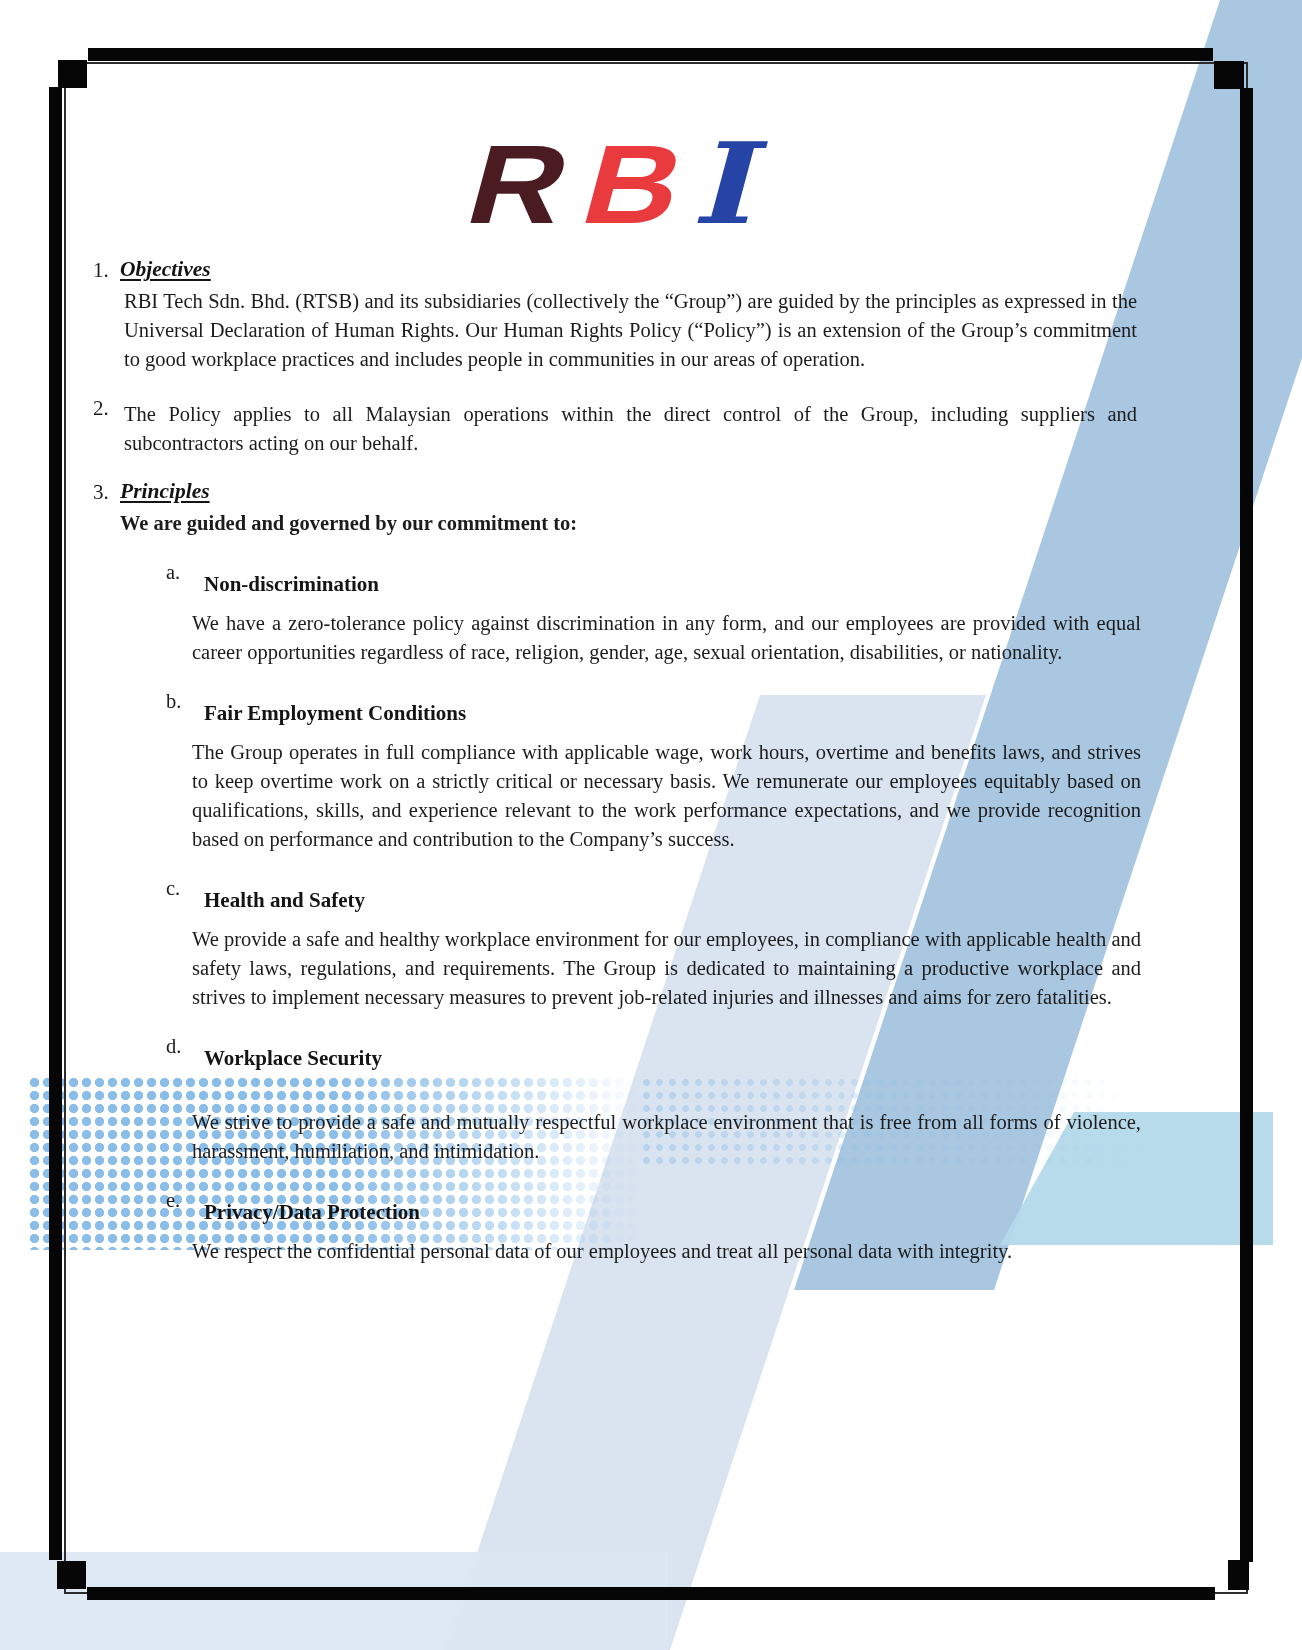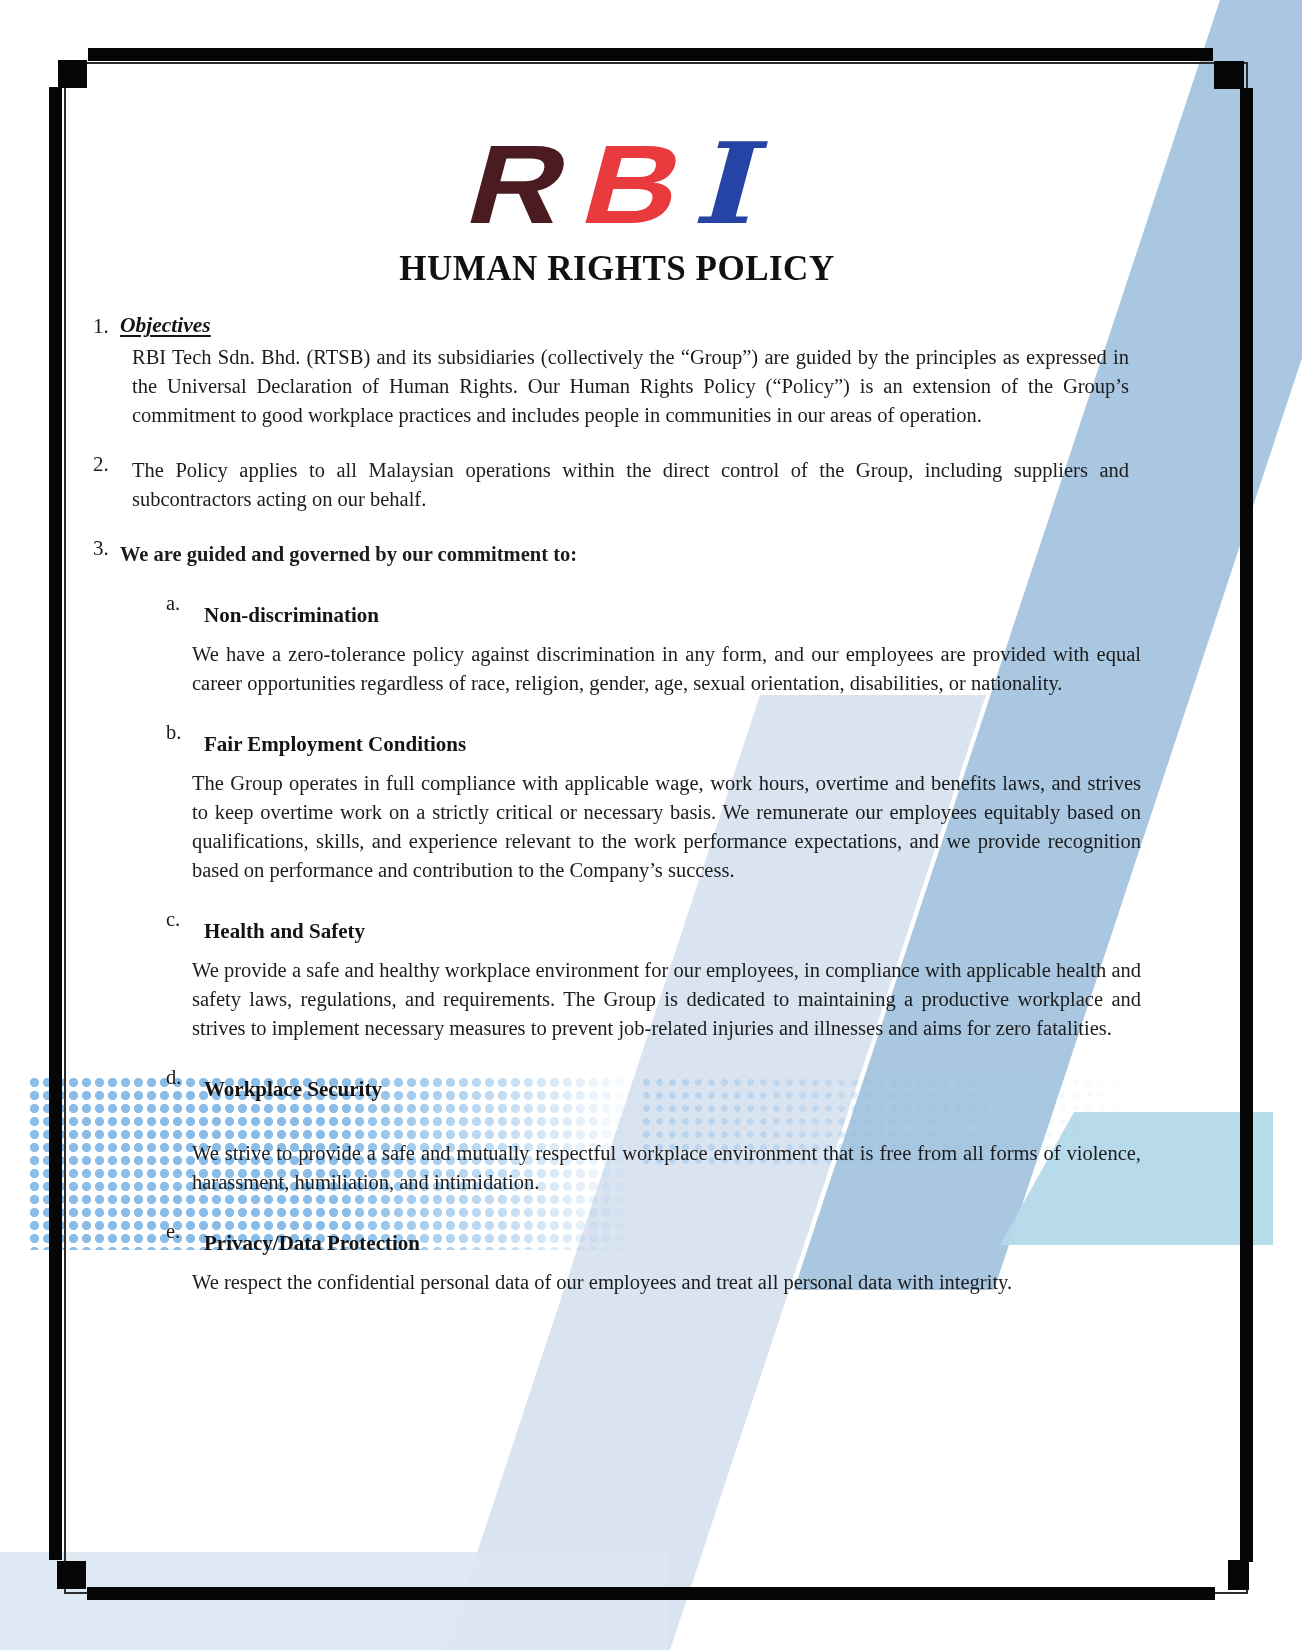--- a/index.html
+++ b/index.html
@@ -66,21 +66,21 @@
   }
 
   .sec { display:flex; margin-top:21px; }
   .sec-first { margin-top:24px; }
   .sec-num { flex:0 0 27px; font-size:21px; padding-top:1px; }
   .sec-main { flex:1; min-width:0; }
   .sec-heading {
     margin:0; font-size:21.5px; font-weight:bold;
     text-decoration:underline; text-underline-offset:3px; color:#141414;font-style:italic;
   }
-  .sec-body { margin:5px 12px 0; font-size:20.5px; line-height:29px; text-align:justify; }
+  .sec-body { margin:5px 4px 0; font-size:20.5px; line-height:29px; text-align:justify; }
   .sec-intro { margin:5px 0 0; font-size:20.5px; line-height:29px;font-weight:bold; }
 
   .sub { display:flex; margin-left:46px; margin-top:22px; }
   .sub-letter { flex:0 0 26px; font-size:20.5px; padding-top:1px; }
   .sub-main { flex:1; min-width:0; }
   .sub-heading { margin:12px; font-size:21px; font-weight:bold; color:#141414; }
   .sub-body { margin:5px 0 0; font-size:20.5px; line-height:29px; text-align:justify; }
   .sub-gap .sub-body { margin-top:37px; }
 </style>
 </head>
@@ -112,40 +112,40 @@
 
   <div class="content">
 
     <div class="logo-row">
       <span class="logo-letter" style="color: rgb(74, 27, 32);">R</span>
       <span class="logo-letter" style="color: rgb(233, 58, 62);">B</span>
       <span class="logo-letter logo-letter-i" style="color: rgb(38, 67, 166);">I</span>
     </div>
 
 
-    <h1 class="doc-title">HUMAN RIGHTS POLICY</h1>
 
     <div class="sec sec-first">
       <span class="sec-num">1.</span>
       <div class="sec-main">
         <h2 class="sec-heading">Objectives</h2>
         <p class="sec-body">RBI Tech Sdn. Bhd. (RTSB) and its subsidiaries (collectively the “Group”) are guided by the principles as expressed in the Universal Declaration of Human Rights. Our Human Rights Policy (“Policy”) is an extension of the Group’s commitment to good workplace practices and includes people in communities in our areas of operation.</p>
       </div>
     </div>
 
     <div class="sec">
       <span class="sec-num">2.</span>
       <div class="sec-main">
         <p class="sec-body">The Policy applies to all Malaysian operations within the direct control of the Group, including suppliers and subcontractors acting on our behalf.</p>
       </div>
     </div>
 
     <div class="sec">
       <span class="sec-num">3.</span>
       <div class="sec-main">
+        <h2 class="sec-heading">Principles</h2>
         <p class="sec-intro">We are guided and governed by our commitment to:</p>
 
         <div class="sub">
           <span class="sub-letter">a.</span>
           <div class="sub-main">
             <h3 class="sub-heading">Non-discrimination</h3>
             <p class="sub-body">We have a zero-tolerance policy against discrimination in any form, and our employees are provided with equal career opportunities regardless of race, religion, gender, age, sexual orientation, disabilities, or nationality.</p>
           </div>
         </div>
 

